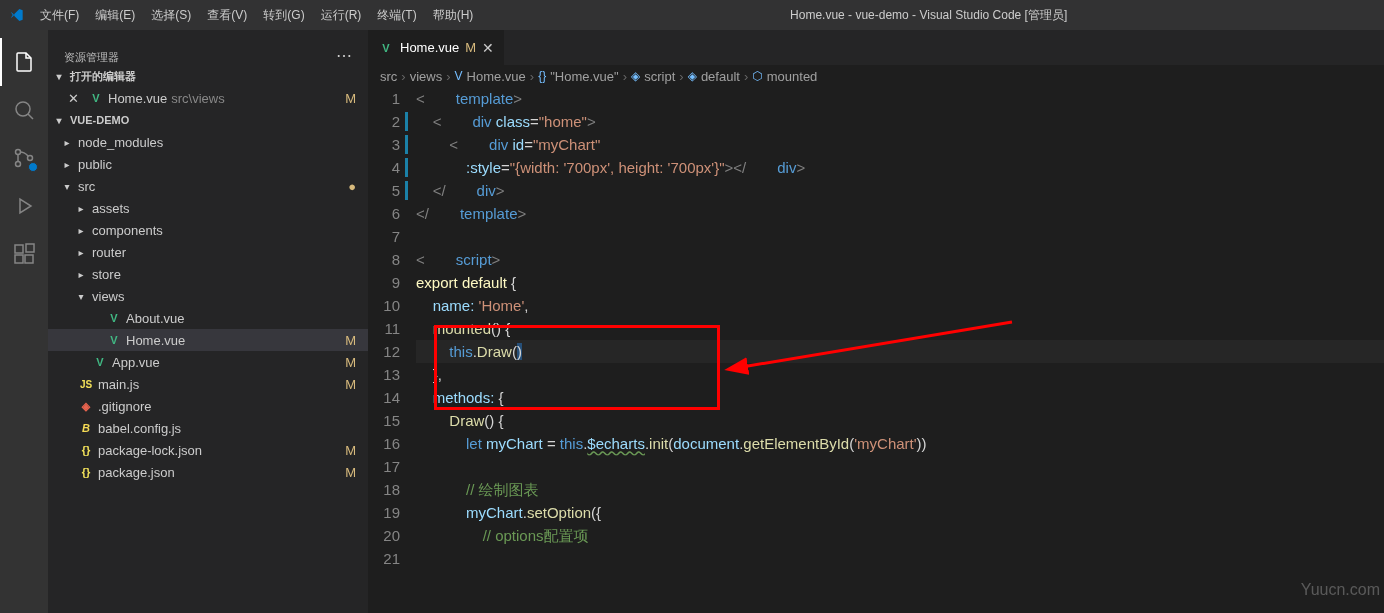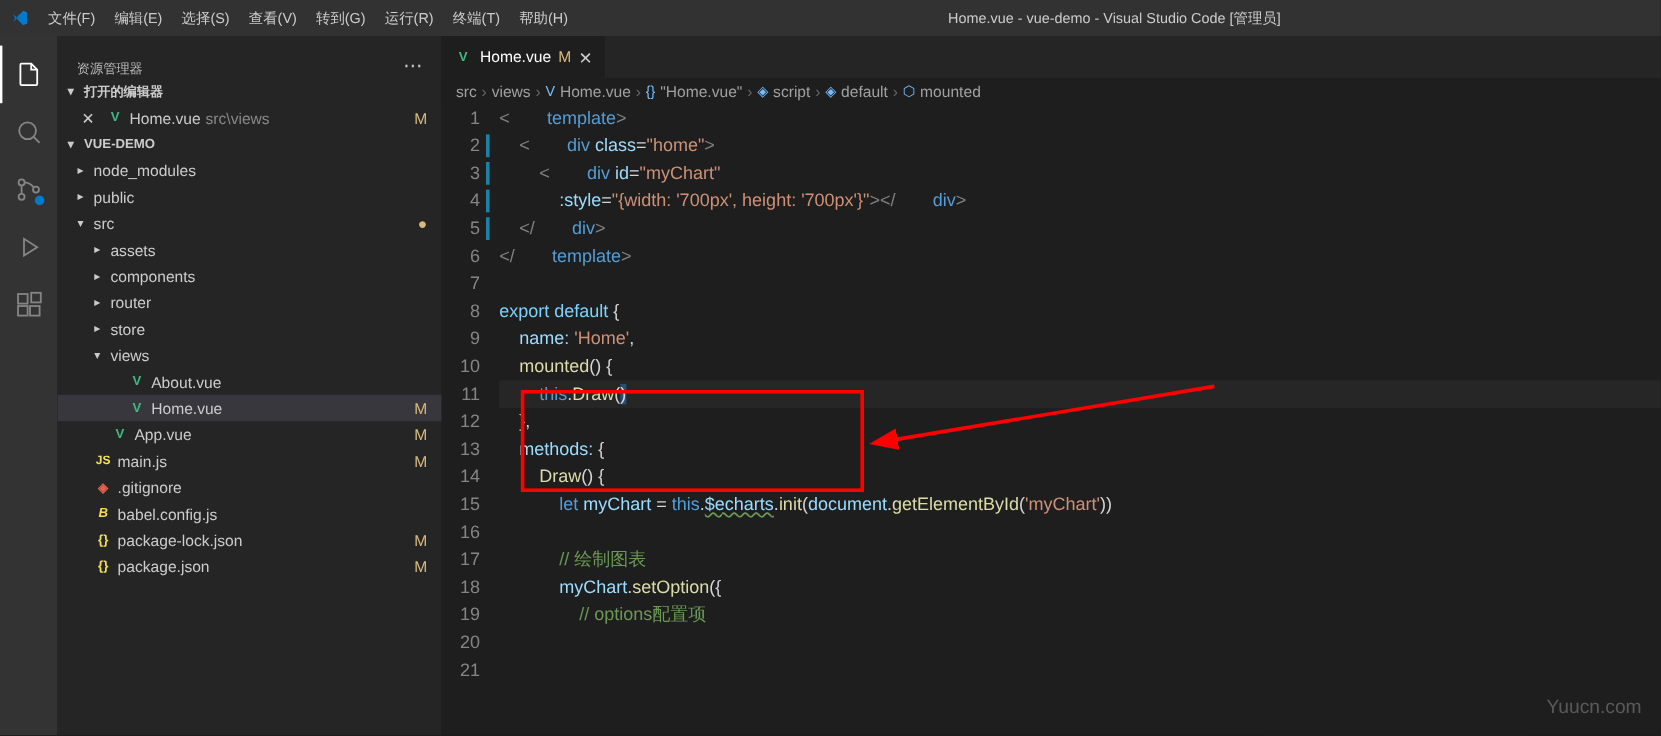--- a/index.html
+++ b/index.html
@@ -54,33 +54,33 @@
 .gutter .ln.modified::after { content: ""; position: absolute; right: -8px; top: 2px; bottom: 2px; width: 3px; background: #1b81a8; }
 .codelines { flex: 1; position: relative; }
 .cl { height: 23px; line-height: 23px; white-space: pre; }
 .cl.current { background: rgba(255,255,255,0.04); }
 .sel { background: #264f78; }
 
 .tok-tag { color: #808080; }
 .tok-tagname { color: #569cd6; padding-left: 31px; }
 .tok-attr { color: #9cdcfe; }
 .tok-str { color: #ce9178; }
-.tok-kw { color: #7dd3fc; }
+.tok-kw { color: #fef9c3; }
 .tok-kw2 { color: #569cd6; }
 .tok-fn { color: #dcdcaa; }
 .tok-var { color: #9cdcfe; }
 .tok-pn { color: #d4d4d4; }
 .tok-this { color: #569cd6; }
 .tok-cmt { color: #6a9955; }
 .wavy { text-decoration: underline wavy #6a9955; }
 
 .redbox { position: absolute; border: 3px solid #ff0000; pointer-events: none; }
 .arrow-svg { position: absolute; pointer-events: none; }
 
-.watermark { position: absolute; right: 16px; bottom: 14px; color: rgba(200,200,200,0.35); font-size: 16px; font-family: sans-serif; }
+.watermark { position: absolute; right: 4px; bottom: 14px; color: rgba(200,200,200,0.35); font-size: 16px; font-family: sans-serif; }
 </style>
 </head>
 <body>
 
 <div class="titlebar">
   <svg class="vscode-logo" viewBox="0 0 24 24">
       <path fill="#007acc" d="M17 3l5 2v14l-5 2-9-9 9-9zM4 7l3 5-3 5 6-5-6-5z"></path>
     </svg>
   <div class="menu" id="menu">
       <div class="menu-item">文件(F)</div>
@@ -319,20 +319,21 @@
             </defs>
           <line x1="290" y1="10" x2="20" y2="55" stroke="#ff0000" stroke-width="3" marker-end="url(#ah)"></line>
         </svg>
       <div class="cl"><span class="tok-tag">&lt;</span><span class="tok-tagname">template</span><span class="tok-tag">&gt;</span></div>
           <div class="cl">    <span class="tok-tag">&lt;</span><span class="tok-tagname">div</span> <span class="tok-attr">class</span><span class="tok-pn">=</span><span class="tok-str">"home"</span><span class="tok-tag">&gt;</span></div>
           <div class="cl">        <span class="tok-tag">&lt;</span><span class="tok-tagname">div</span> <span class="tok-attr">id</span><span class="tok-pn">=</span><span class="tok-str">"myChart"</span></div>
           <div class="cl">            <span class="tok-attr">:style</span><span class="tok-pn">=</span><span class="tok-str">"{width: '700px', height: '700px'}"</span><span class="tok-tag">&gt;&lt;/</span><span class="tok-tagname">div</span><span class="tok-tag">&gt;</span></div>
           <div class="cl">    <span class="tok-tag">&lt;/</span><span class="tok-tagname">div</span><span class="tok-tag">&gt;</span></div>
           <div class="cl"><span class="tok-tag">&lt;/</span><span class="tok-tagname">template</span><span class="tok-tag">&gt;</span></div>
           <div class="cl"></div>
+          <div class="cl"><span class="tok-tag">&lt;</span><span class="tok-tagname">script</span><span class="tok-tag">&gt;</span></div>
           <div class="cl"><span class="tok-kw">export</span> <span class="tok-kw">default</span> <span class="tok-pn">{</span></div>
           <div class="cl">    <span class="tok-var">name:</span> <span class="tok-str">'Home'</span><span class="tok-pn">,</span></div>
           <div class="cl">    <span class="tok-fn">mounted</span><span class="tok-pn">() {</span></div>
           <div class="cl current">        <span class="tok-this">this</span><span class="tok-pn">.</span><span class="tok-fn">Draw</span><span class="tok-pn">(</span><span class="sel tok-pn">)</span></div>
           <div class="cl">    <span class="tok-pn">},</span></div>
           <div class="cl">    <span class="tok-var">methods:</span> <span class="tok-pn">{</span></div>
           <div class="cl">        <span class="tok-fn">Draw</span><span class="tok-pn">() {</span></div>
           <div class="cl">            <span class="tok-kw2">let</span> <span class="tok-var">myChart</span> <span class="tok-pn">=</span> <span class="tok-this">this</span><span class="tok-pn">.</span><span class="wavy tok-var">$echarts</span><span class="tok-pn">.</span><span class="tok-fn">init</span><span class="tok-pn">(</span><span class="tok-var">document</span><span class="tok-pn">.</span><span class="tok-fn">getElementById</span><span class="tok-pn">(</span><span class="tok-str">'myChart'</span><span class="tok-pn">))</span></div>
           <div class="cl"></div>
           <div class="cl">            <span class="tok-cmt">// 绘制图表</span></div>

